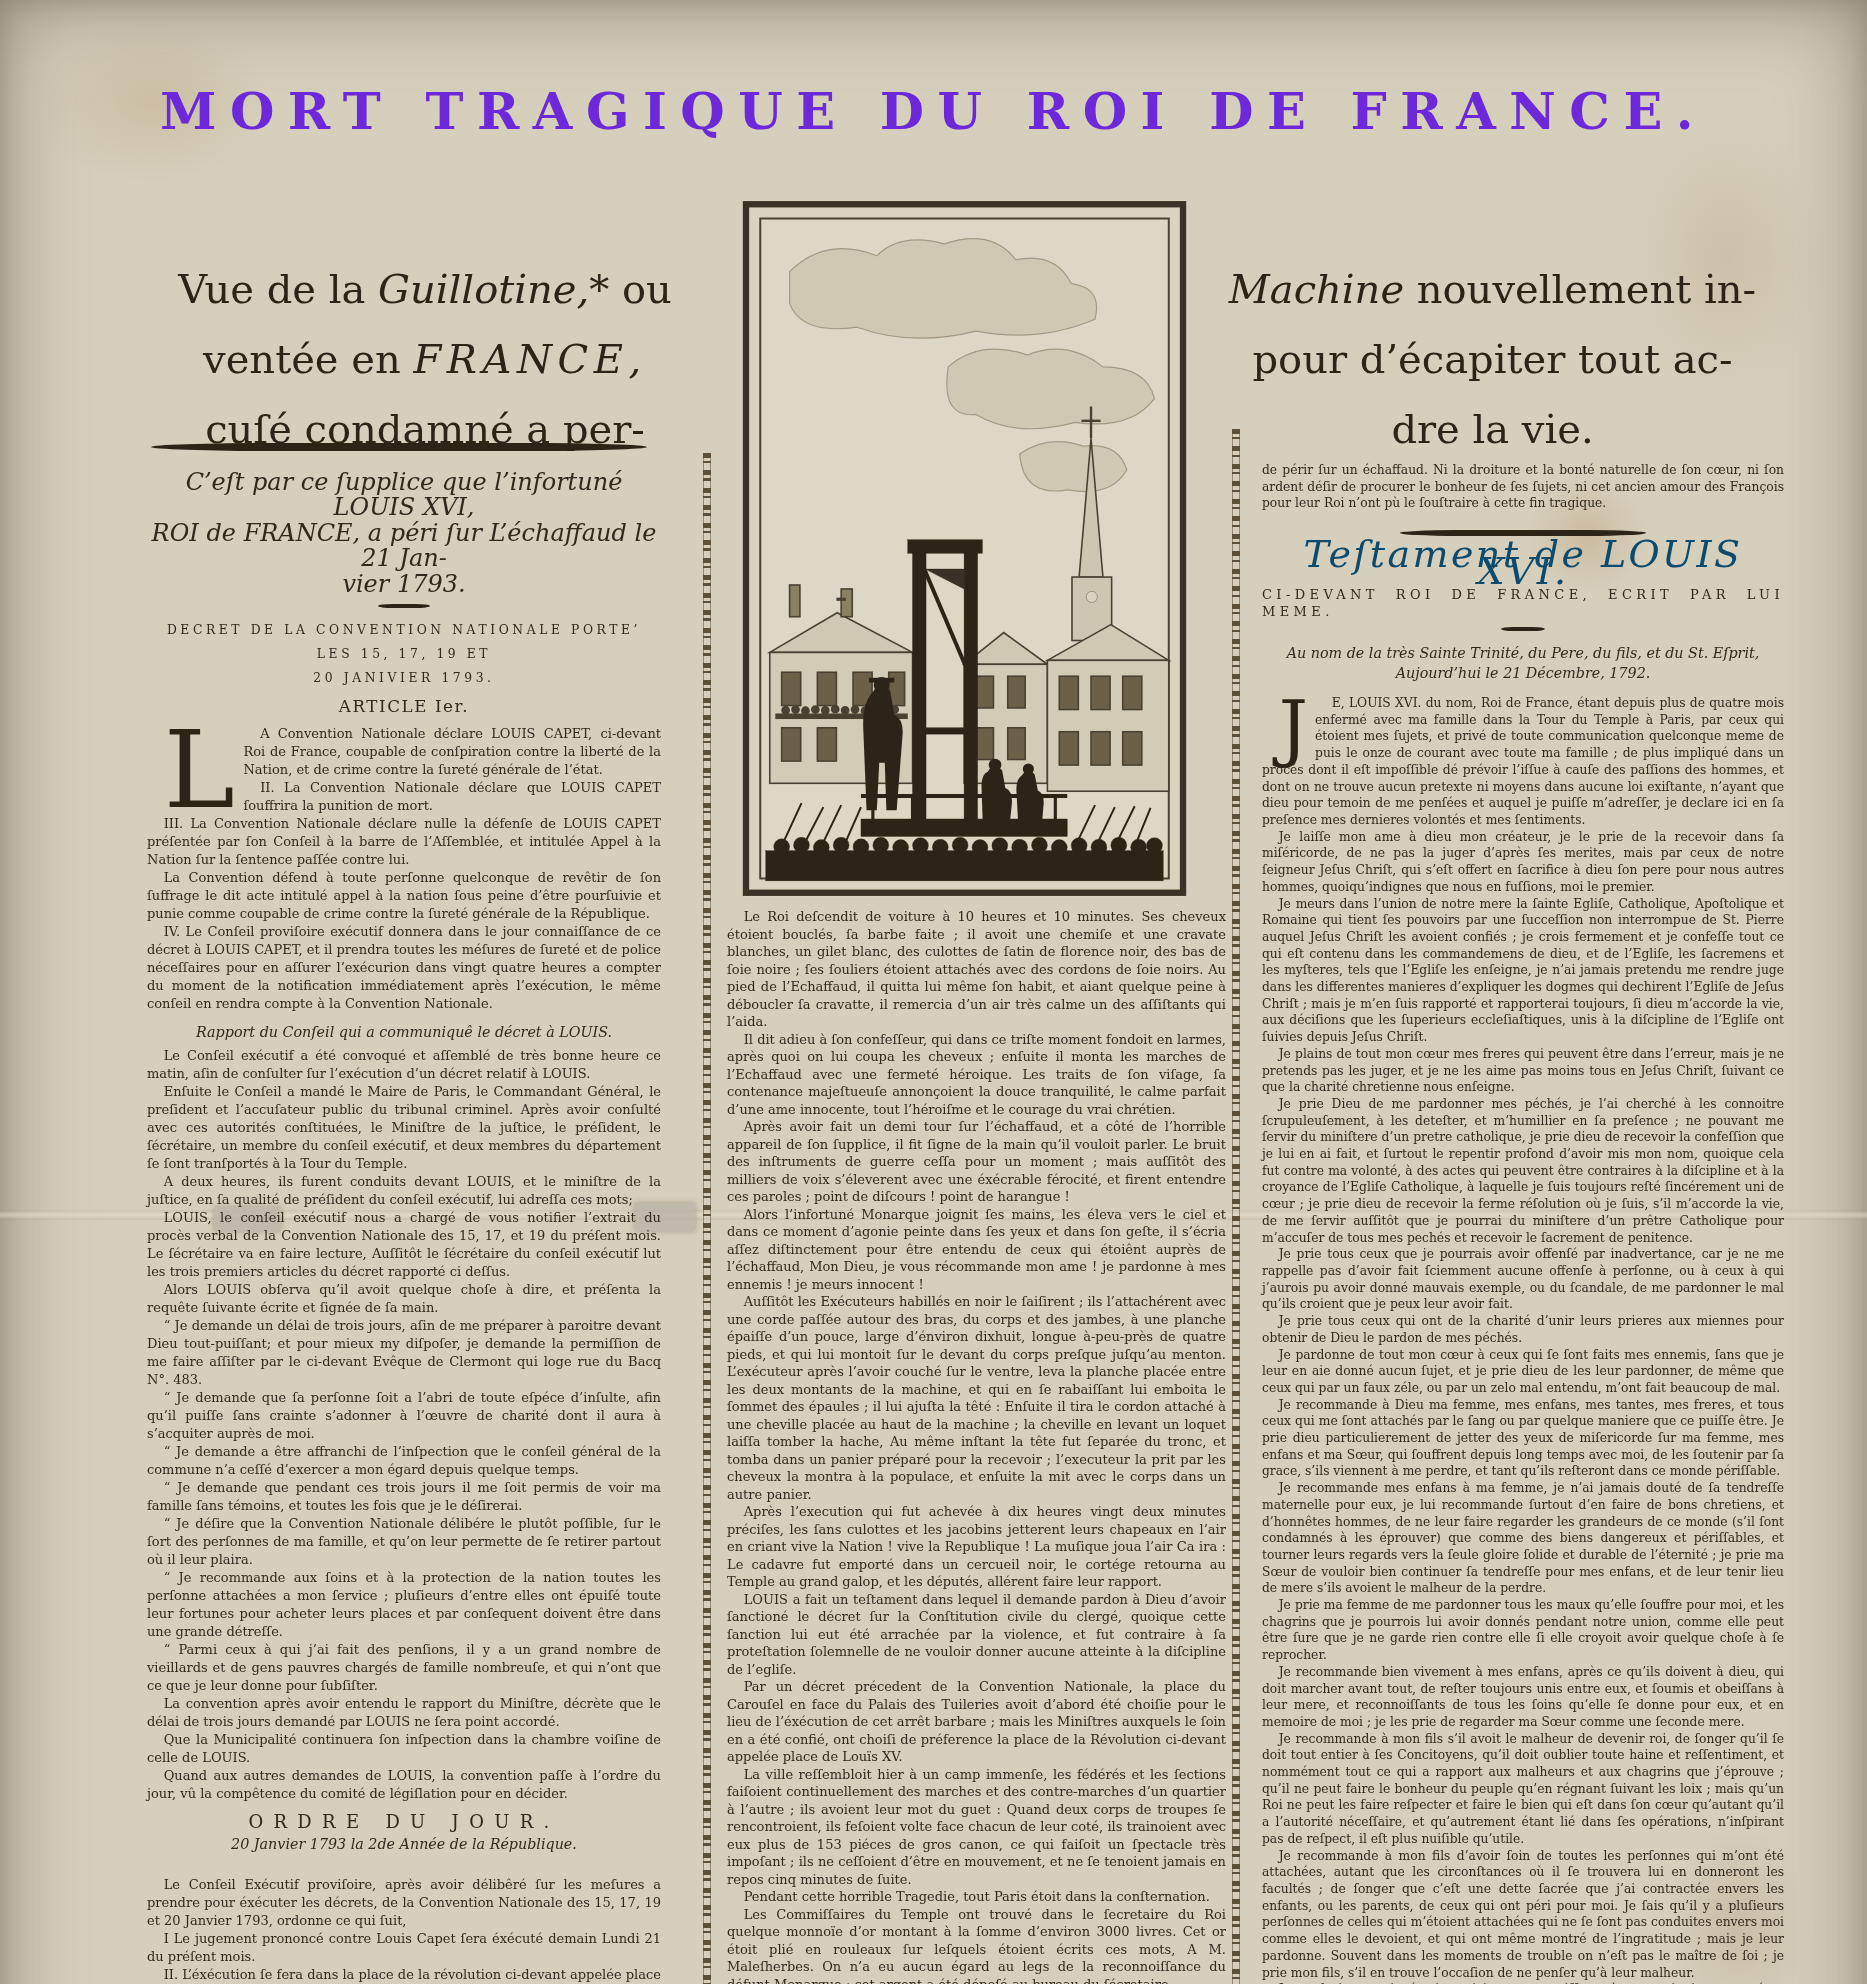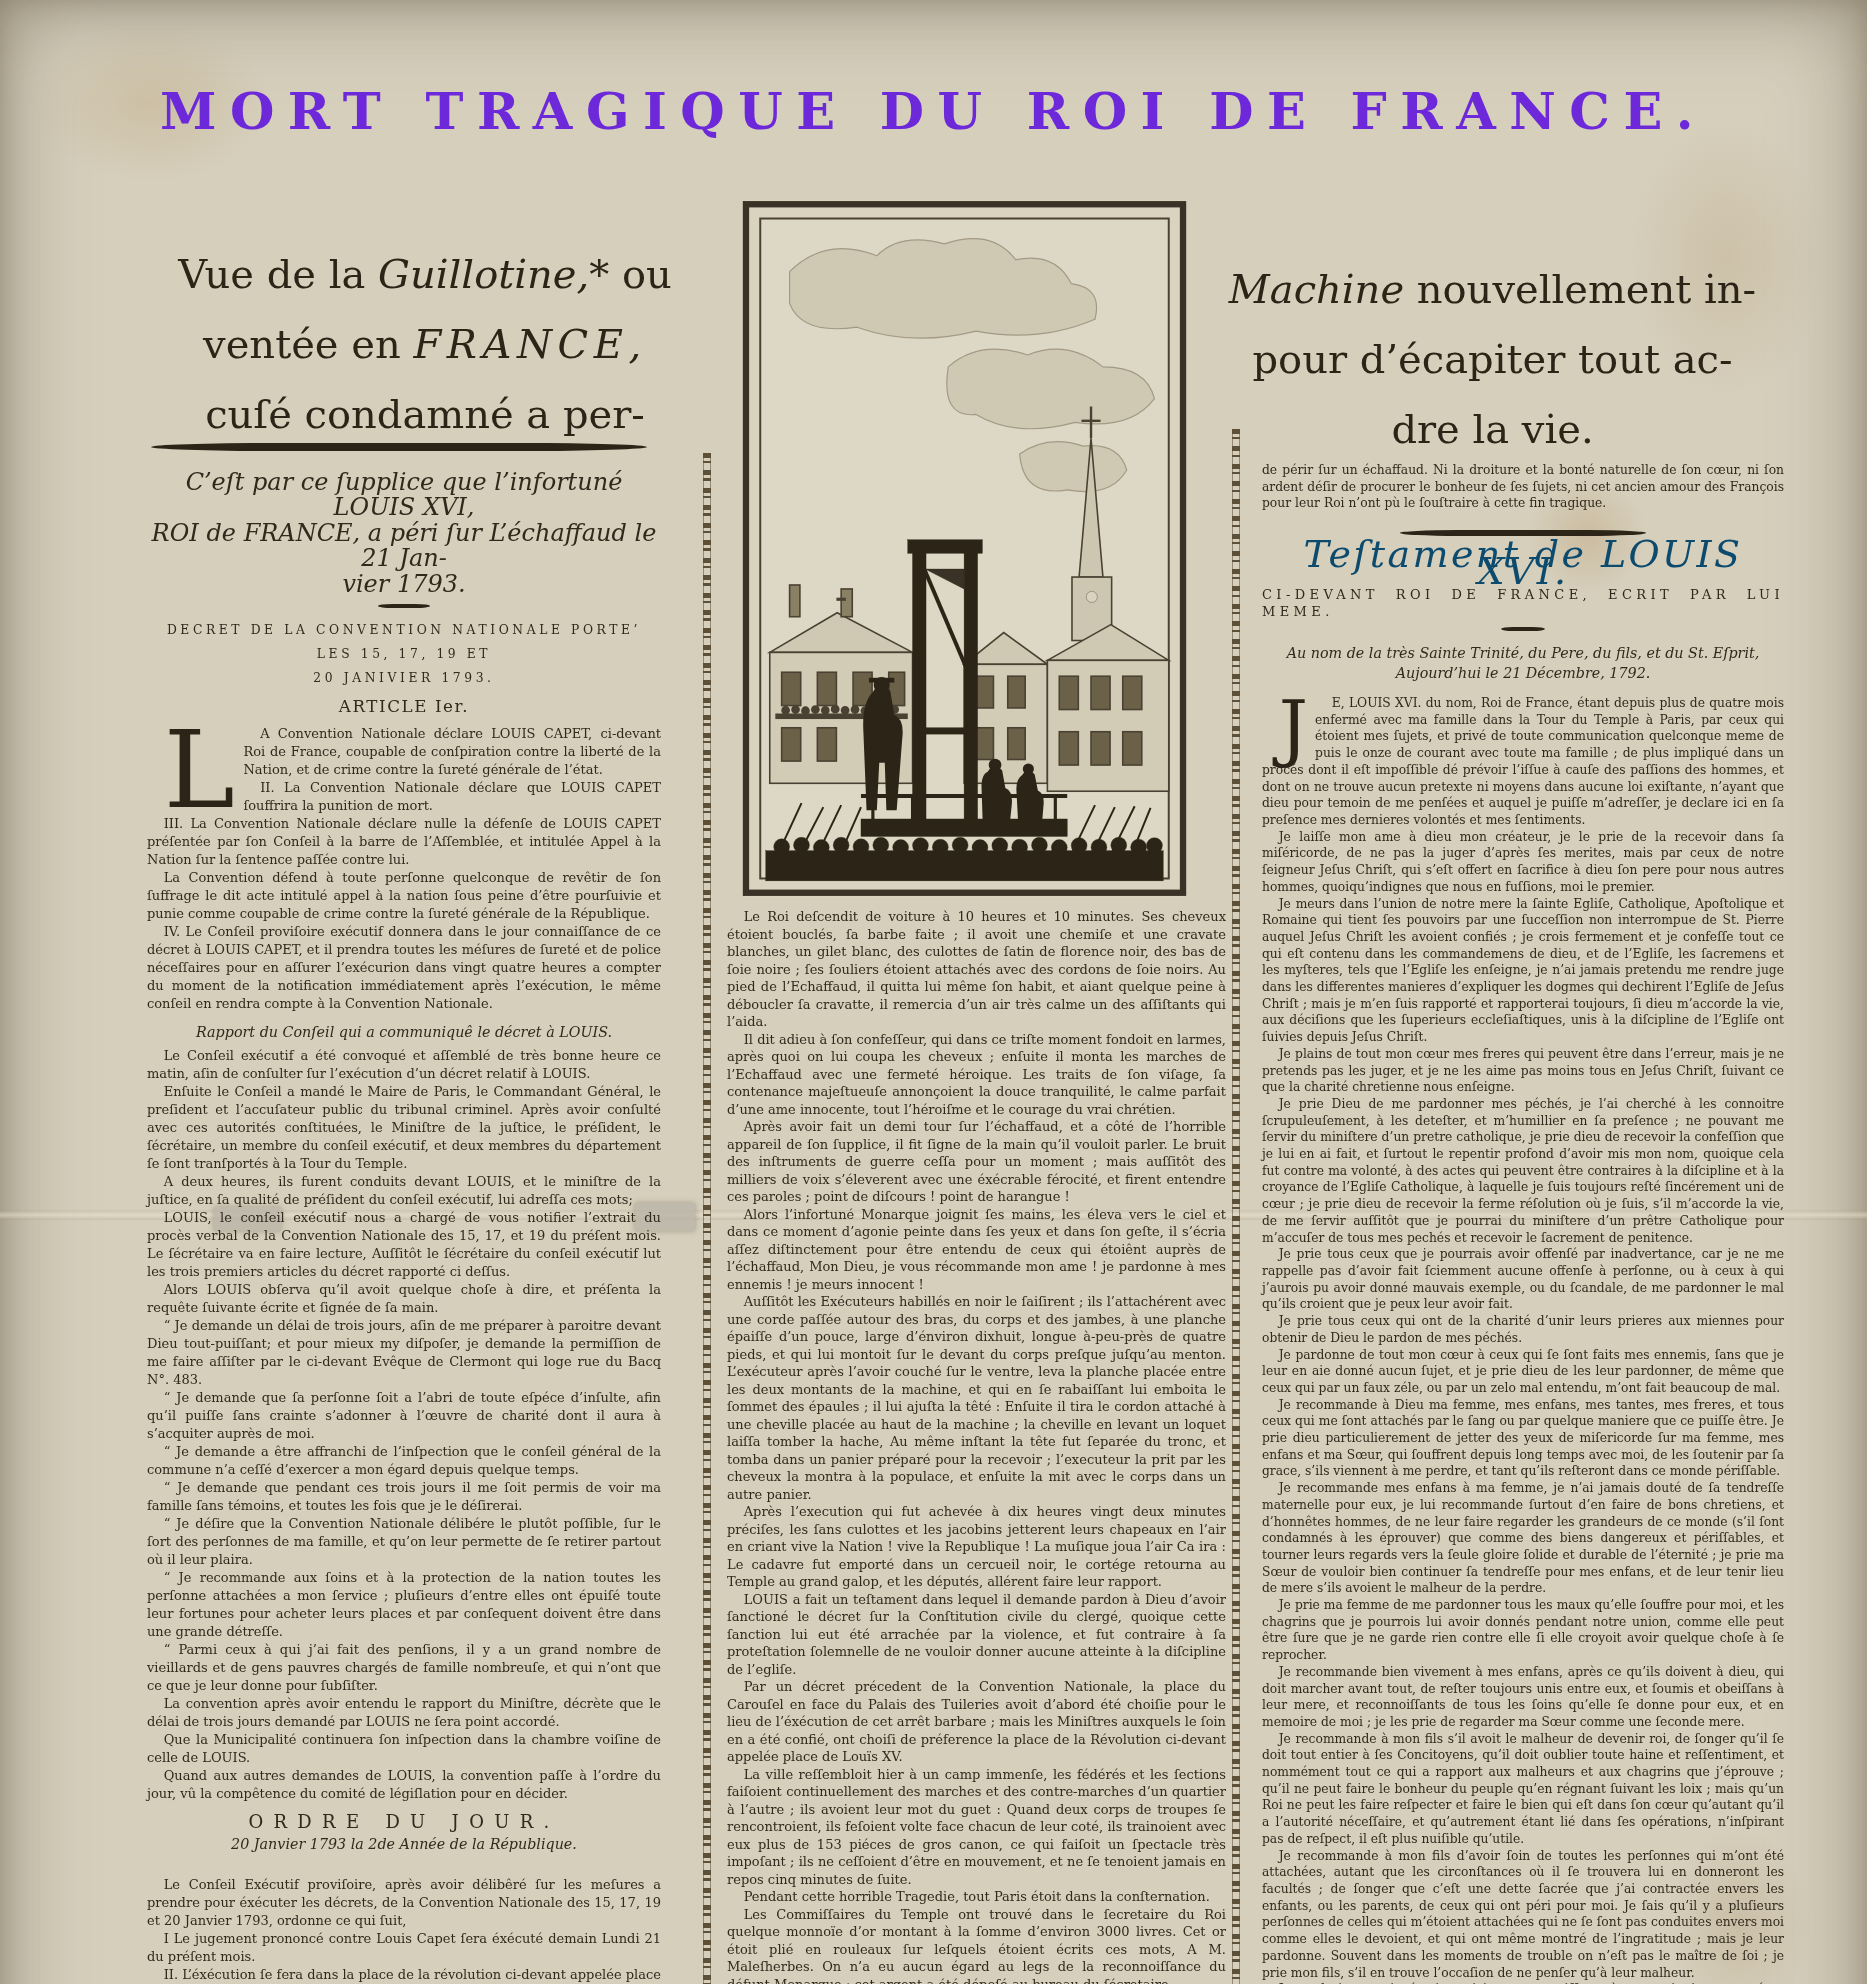--- a/index.html
+++ b/index.html
@@ -56,21 +56,21 @@
   <div class="stain" style="left:1628px;top:119px;width:198px;height:278px;background:radial-gradient(closest-side,rgba(150,110,55,.15),rgba(150,110,55,0));"></div>
   <div class="stain" style="left:1528px;top:476px;width:119px;height:119px;background:radial-gradient(closest-side,rgba(165,120,60,.22),rgba(165,120,60,0));"></div>
 
   <div class="stain" style="left:1667px;top:1826px;width:143px;height:198px;background:radial-gradient(closest-side,rgba(140,105,55,.17),rgba(140,105,55,0));"></div>
   <div class="fold" style="top:1210px;"></div>
   <div class="tape" style="left:214px;top:1207px;width:67px;height:24px;"></div>
   <div class="tape" style="left:635px;top:1203px;width:60px;height:28px;"></div>
 
   <h1 class="title">MORT TRAGIQUE DU ROI DE FRANCE.</h1>
 
-  <div class="headline" style="left:135px;top:239px;width:580px;">
+  <div class="headline" style="left:135px;top:254px;width:580px;">
 
   <div><span>Vue de la </span><span class="it">Guillotine,*</span><span> ou</span></div>
       <div><span>ventée en </span><span class="sc">FRANCE,</span></div>
       <div><span>cuſé condamné a per-</span></div>
     </div>
   <div class="headline" style="left:1181px;top:254px;width:623px;">
 
   <div><span class="it">Machine</span><span> nouvellement in-</span></div>
       <div><span>pour d’écapiter tout ac-</span></div>
       <div><span>dre la vie.</span></div>

